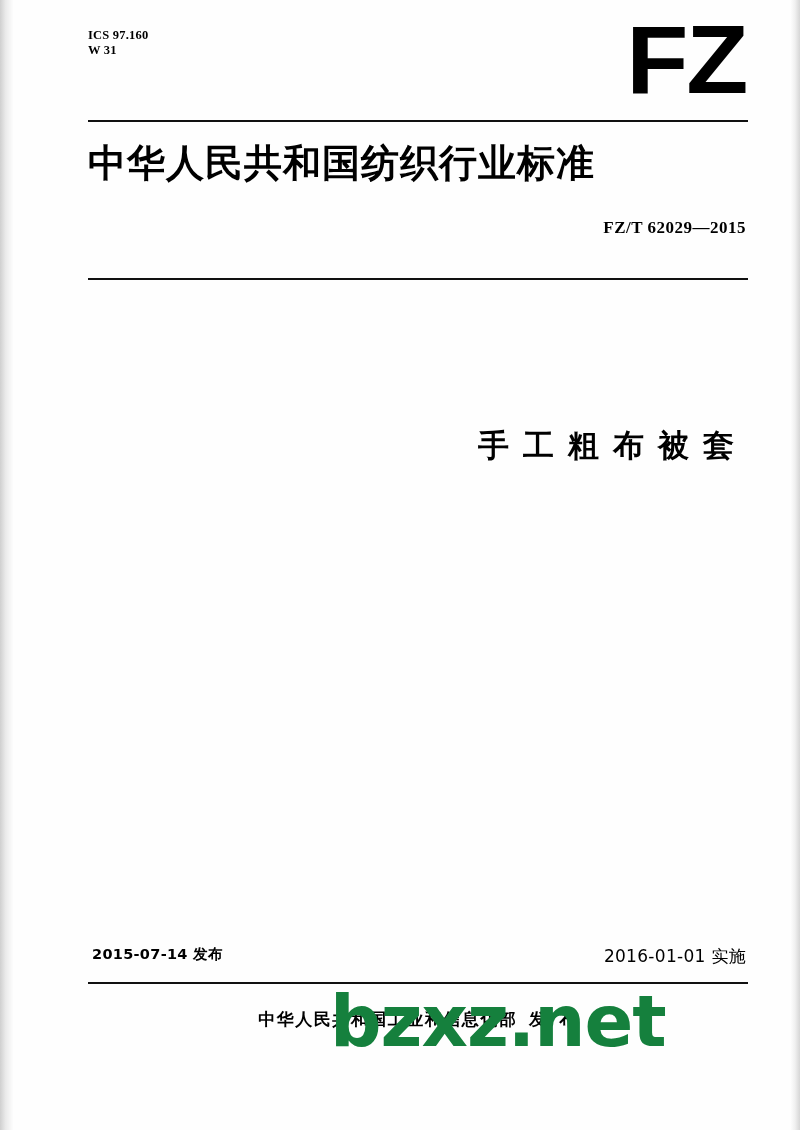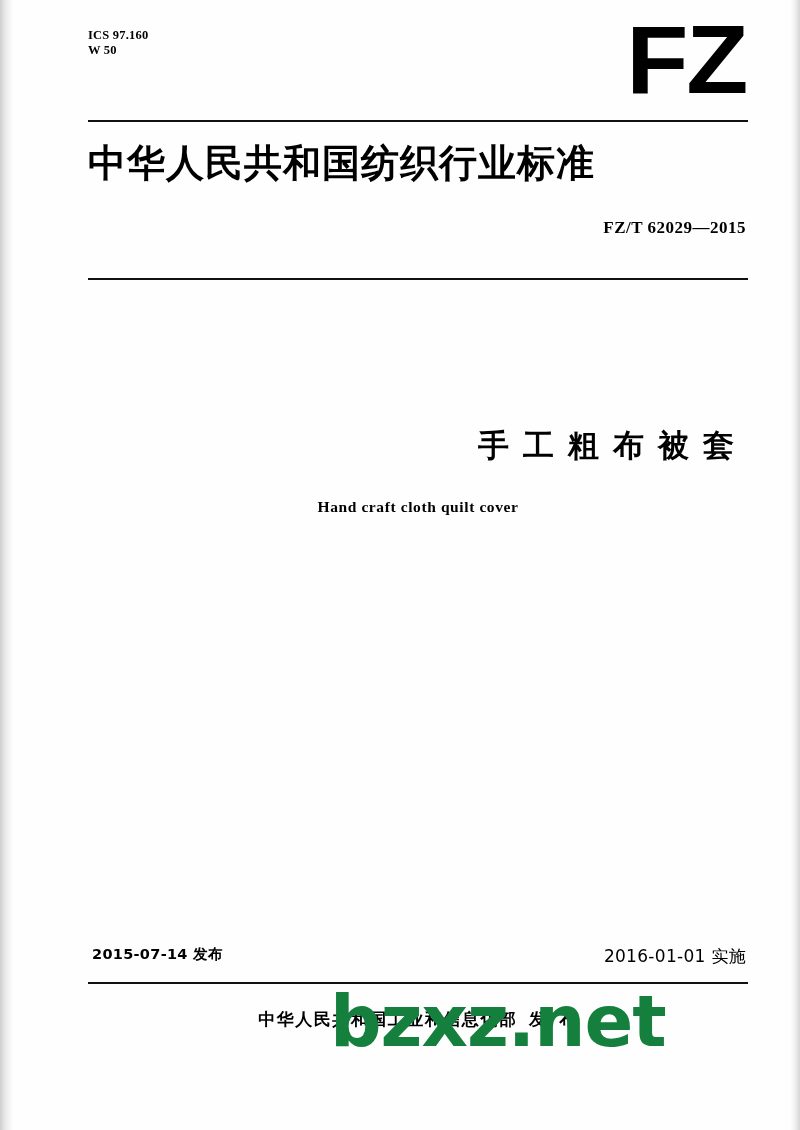--- a/index.html
+++ b/index.html
@@ -199,35 +199,34 @@
   }
 </style>
 </head>
 <body>
 
 <div class="page">
   <div class="content">
 
     <div class="ics-block">
       <div>ICS 97.160</div>
-      <div>W 50</div>
+      <div>W 31</div>
     </div>
 
     <div class="fz-logo">FZ</div>
 
     <div class="rule-top"></div>
 
     <div class="nat-title">中华人民共和国纺织行业标准</div>
 
     <div class="std-number">FZ/T 62029—2015</div>
 
     <div class="rule-mid"></div>
 
     <div class="doc-title-cn">手工粗布被套</div>
-    <div class="doc-title-en">Hand craft cloth quilt cover</div>
 
     <div class="issue-date">2015-07-14 发布</div>
     <div class="effective-date">2016-01-01 实施</div>
 
     <div class="rule-bottom"></div>
 
     <div class="publisher">中华人民共和国工业和信息化部    发 布</div>
   </div>
 
   <div class="watermark">bzxz.net</div>

